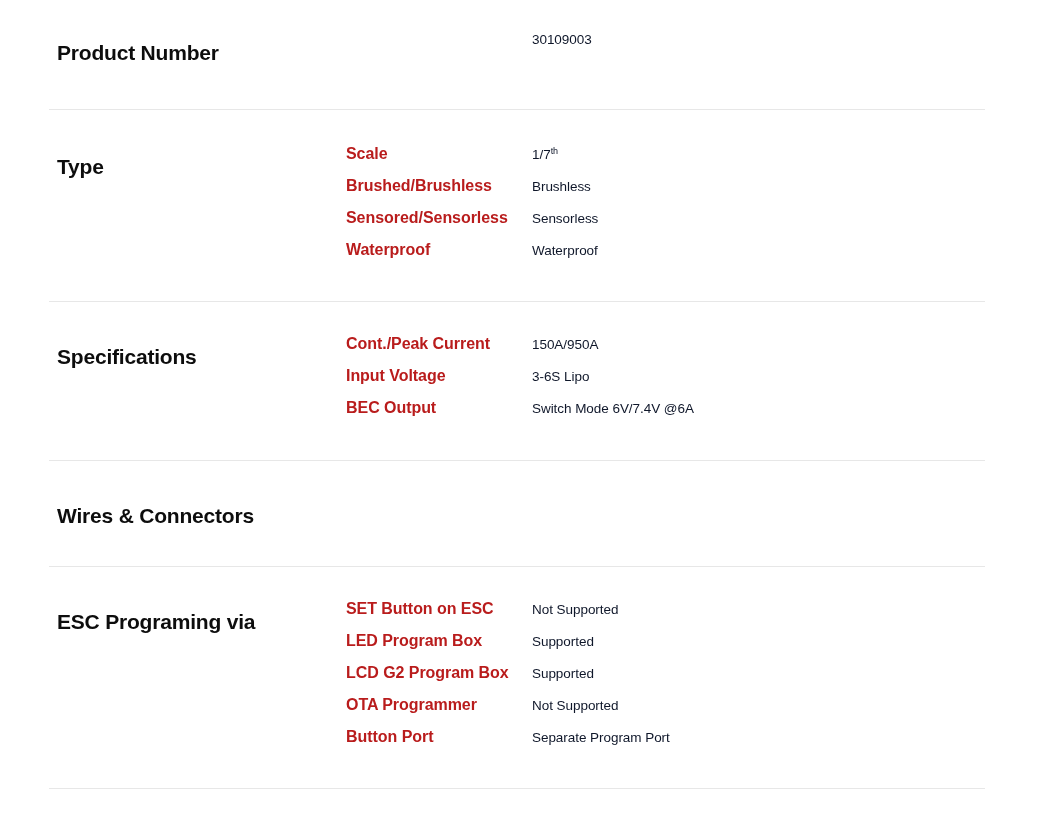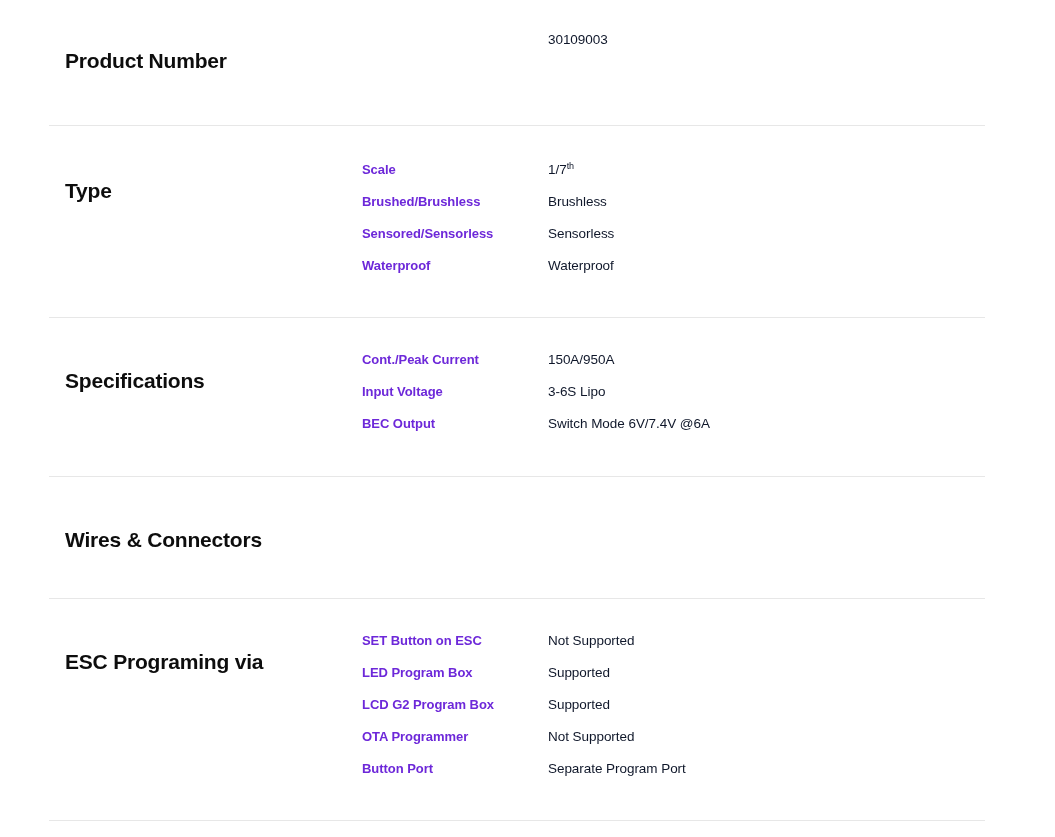--- a/index.html
+++ b/index.html
@@ -34,41 +34,41 @@
   }
 
   .section-heading {
     flex: 0 0 281px;
     max-width: 281px;
     font-size: 21px;
     font-weight: 700;
     letter-spacing: -0.2px;
     color: #0d0d0d;
     line-height: 26px;
-    margin: 16px;
+    margin: 8px;
     padding-top: 1px;
   }
 
   .rows {
     flex: 1 1 auto;
     display: block;
   }
 
   .spec-row {
     display: flex;
     align-items: baseline;
     height: 32px;
   }
 
   .row-label {
     flex: 0 0 186px;
     max-width: 186px;
-    font-size: 13px;
+    font-size: 16px;
     font-weight: 700;
-    color: #6d28d9;
+    color: #b91c1c;
     letter-spacing: -0.05px;
     line-height: 18px;
   }
 
   .row-value {
     flex: 1 1 auto;
     font-size: 13.5px;
     font-weight: 400;
     color: #0f172a;
     letter-spacing: -0.05px;

